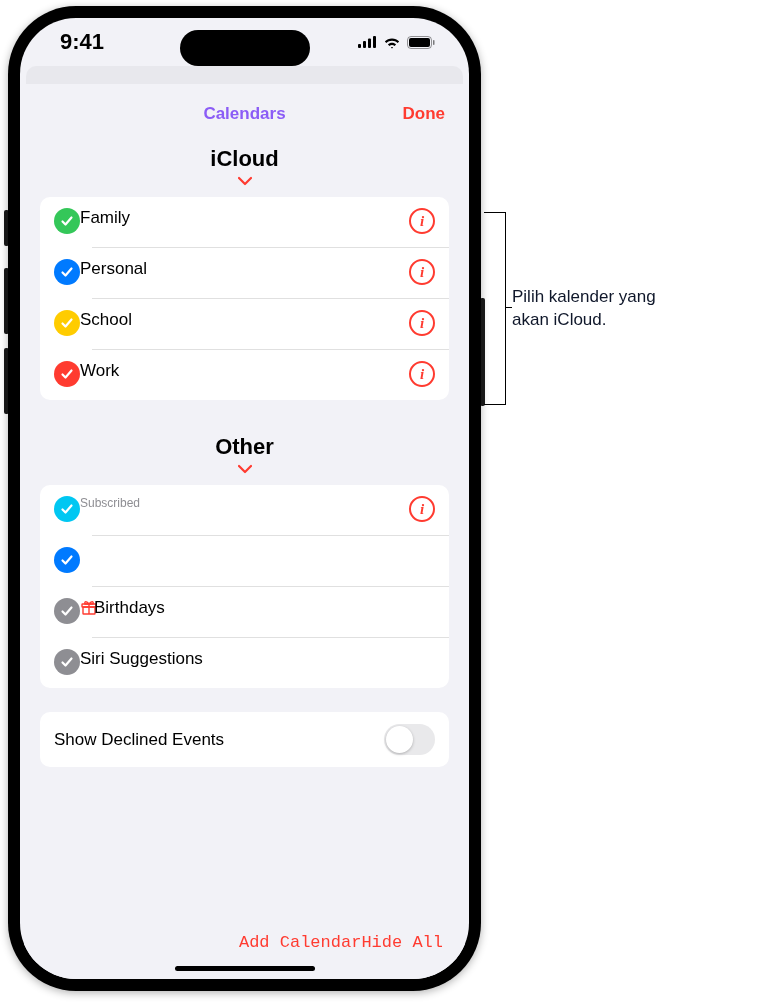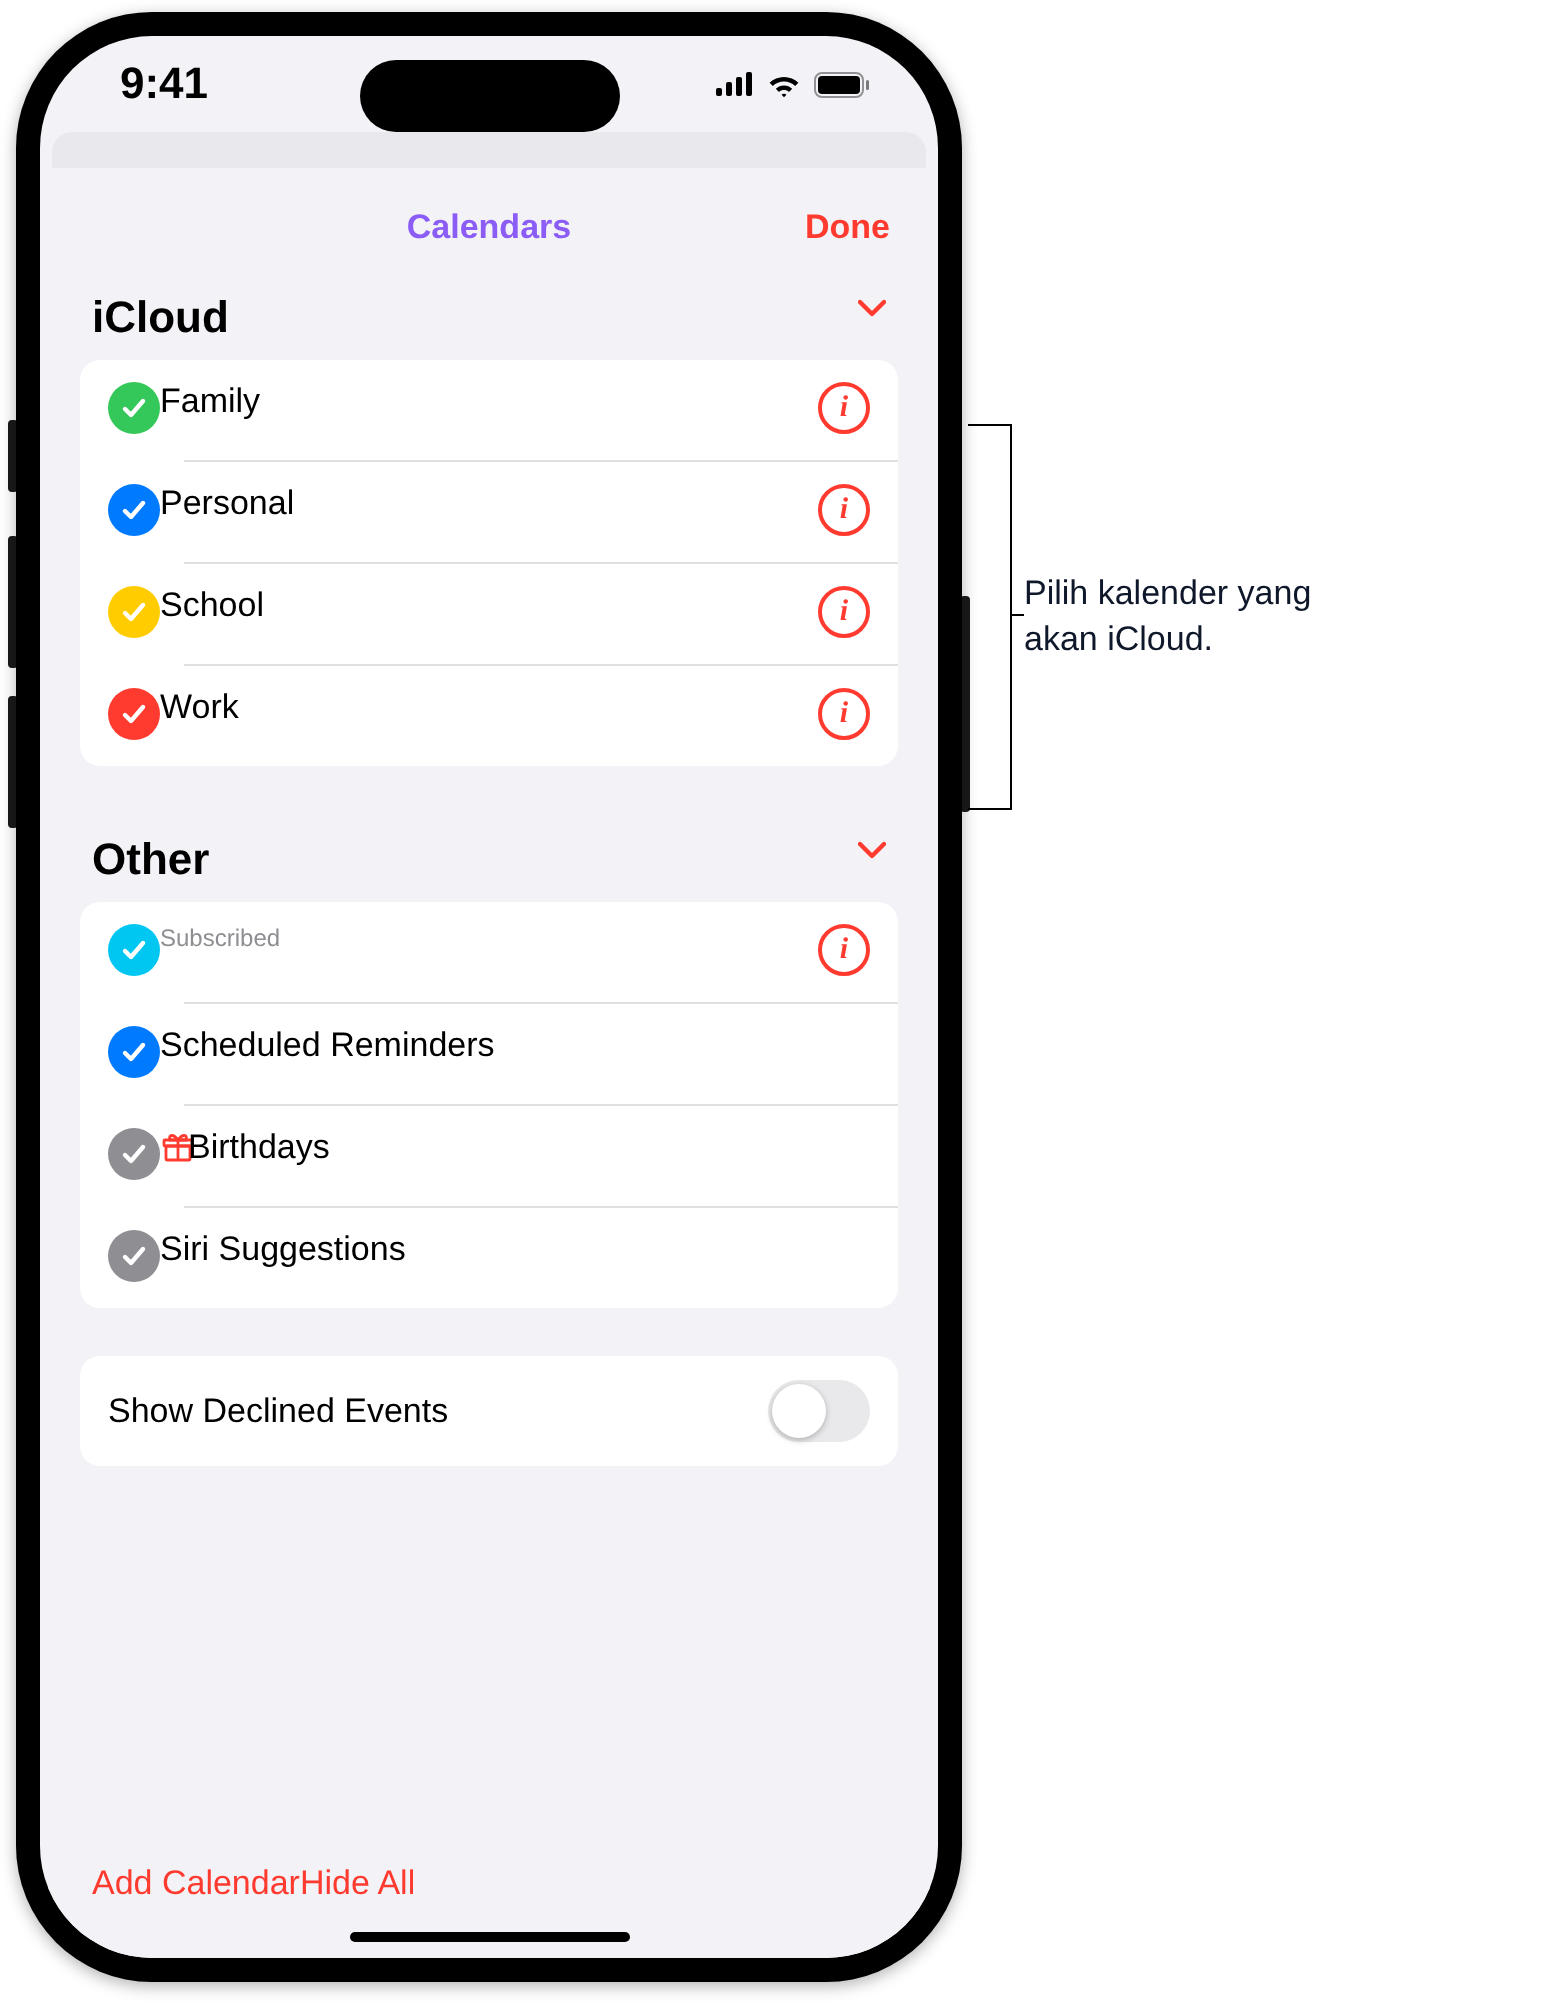--- a/index.html
+++ b/index.html
@@ -78,23 +78,24 @@
       position: absolute;
       right: 20px;
       font-size: 17px;
       color: #ff3b30;
       font-weight: 600;
       cursor: pointer;
     }
     .section-header {
       display: flex;
       justify-content: space-between;
-      align-items: flex-start;
+      align-items: center;
       padding: 10px 22px 8px 22px;
       cursor: pointer;
+      flex-direction: column;
     }
     .section-title { font-size: 22px; font-weight: 700; color: #000; }
     .chevron { color: #ff3b30; font-size: 15px; }
     .list-group {
       background: #fff;
       border-radius: 10px;
       margin: 0 16px 24px;
       overflow: hidden;
     }
     .list-row {
@@ -150,22 +151,23 @@
       position: absolute;
       left: 2px; top: 2px;
       width: 27px; height: 27px;
       background: #fff;
       border-radius: 50%;
       box-shadow: 0 1px 3px rgba(0,0,0,0.25);
     }
     .bottom-bar {
       margin-top: auto;
       display: flex;
-      justify-content: flex-start;
+      justify-content: flex-end;
       padding: 14px 22px 4px;
+      font-family: Liberation Mono, monospace;
     }
     .bottom-btn { font-size: 17px; color: #ff3b30; cursor: pointer; }
     .home-indicator {
       width: 140px; height: 5px;
       background: #000;
       border-radius: 3px;
       margin: 10px auto 8px;
     }
     .callout {
       position: absolute;
@@ -313,23 +315,20 @@
           </div>
           <span class="info-btn">i</span>
         </div>
         <div class="row-divider"></div>
         <div class="list-row">
           <span class="check-circle" style="background:#007aff">
               <svg viewBox="0 0 14 14">
                 <path d="M2.5 7.5l3 3 6-7" stroke="#fff" stroke-width="2.2" fill="none" stroke-linecap="round" stroke-linejoin="round"></path>
               </svg>
             </span>
-          <div class="row-content">
-              <span class="row-label">Scheduled Reminders</span>
-            </div>
         </div>
         <div class="row-divider"></div>
         <div class="list-row">
           <span class="check-circle" style="background:#8e8e93">
               <svg viewBox="0 0 14 14">
                 <path d="M2.5 7.5l3 3 6-7" stroke="#fff" stroke-width="2.2" fill="none" stroke-linecap="round" stroke-linejoin="round"></path>
               </svg>
             </span>
           <span class="gift-icon">
             <svg width="18" height="18" viewBox="0 0 18 18">

